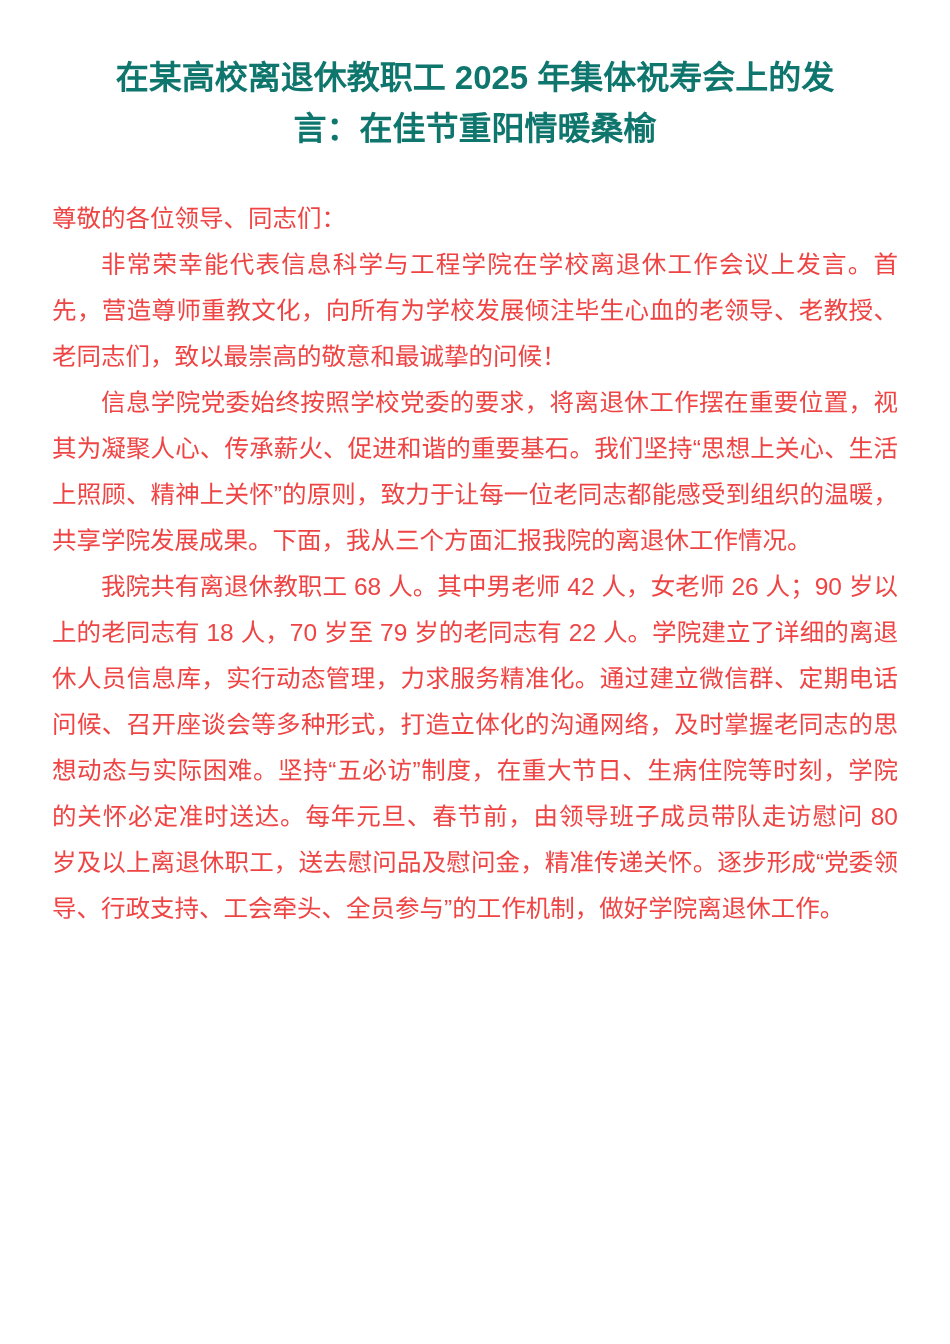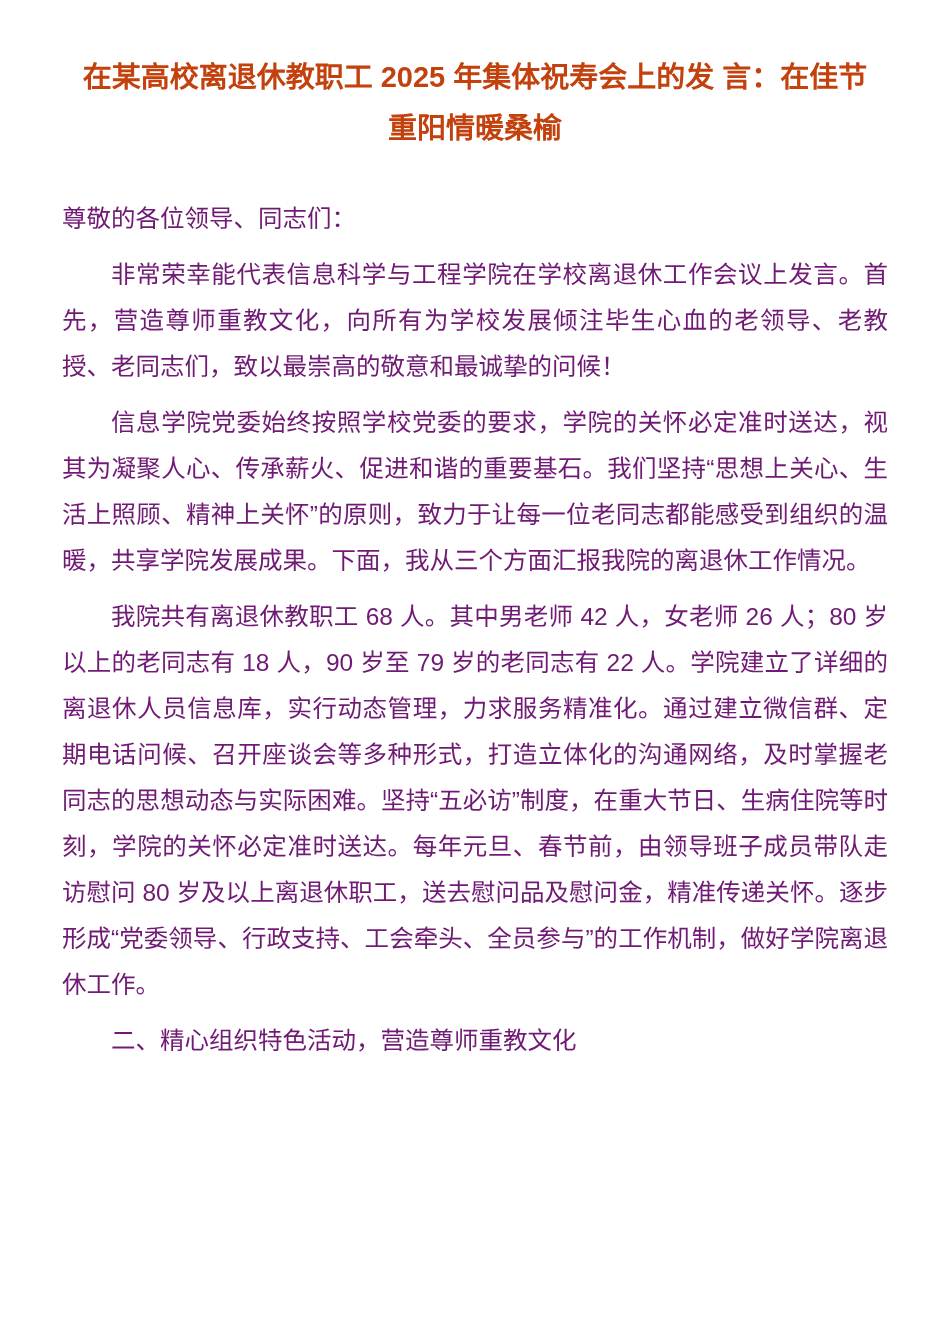--- a/index.html
+++ b/index.html
@@ -24,46 +24,46 @@
 
   .content {
     position: absolute;
     left: 52px;
     top: 0;
     width: 846px;
   }
 
   
   .doc-title {
-    font-size: 29px;
+    font-size: 33px;
     font-weight: bold;
     line-height: 51px;
     text-align: center;
     letter-spacing: 0px;
     margin: 0;
     padding: 52px 28px 0 28px;
     box-sizing: border-box;
     width: 846px;
-    color: #c2410c;
+    color: #0f766e;
   }
 
   
   .body-block {
     margin-top: 42px;
   }
 
   p.para {
-    margin: 10px;
+    margin: 0;
     font-size: 24.5px;
     line-height: 46px;
     text-align: justify;
     text-justify: inter-character;
     text-align-last: left;
     letter-spacing: 0px;
-    color: #701a75;
+    color: #ef4444;
     font-weight: normal;
   }
 
   p.indent {
     text-indent: 2em;
   }
 
   p.salutation {
     text-indent: 0;
   }
@@ -84,24 +84,23 @@
       <span>在某高校离退休教职工 2025 年集体祝寿会上的发</span>
       <span>言：在佳节重阳情暖桑榆</span>
     </h1>
 
     <div class="body-block">
 
       <p class="para salutation">尊敬的各位领导、同志们：</p>
 
       <p class="para indent">非常荣幸能代表信息科学与工程学院在学校离退休工作会议上发言。首先，营造尊师重教文化，向所有为学校发展倾注毕生心血的老领导、老教授、老同志们，致以最崇高的敬意和最诚挚的问候！</p>
 
-      <p class="para indent">信息学院党委始终按照学校党委的要求，学院的关怀必定准时送达，视其为凝聚人心、传承薪火、促进和谐的重要基石。我们坚持“思想上关心、生活上照顾、精神上关怀”的原则，致力于让每一位老同志都能感受到组织的温暖，共享学院发展成果。下面，我从三个方面汇报我院的离退休工作情况。</p>
+      <p class="para indent">信息学院党委始终按照学校党委的要求，将离退休工作摆在重要位置，视其为凝聚人心、传承薪火、促进和谐的重要基石。我们坚持“思想上关心、生活上照顾、精神上关怀”的原则，致力于让每一位老同志都能感受到组织的温暖，共享学院发展成果。下面，我从三个方面汇报我院的离退休工作情况。</p>
 
 
-      <p class="para indent">我院共有离退休教职工 68 人。其中男老师 42 人，女老师 26 人；80 岁以上的老同志有 18 人，90 岁至 79 岁的老同志有 22 人。学院建立了详细的离退休人员信息库，实行动态管理，力求服务精准化。通过建立微信群、定期电话问候、召开座谈会等多种形式，打造立体化的沟通网络，及时掌握老同志的思想动态与实际困难。坚持“五必访”制度，在重大节日、生病住院等时刻，学院的关怀必定准时送达。每年元旦、春节前，由领导班子成员带队走访慰问 80 岁及以上离退休职工，送去慰问品及慰问金，精准传递关怀。逐步形成“党委领导、行政支持、工会牵头、全员参与”的工作机制，做好学院离退休工作。</p>
+      <p class="para indent">我院共有离退休教职工 68 人。其中男老师 42 人，女老师 26 人；90 岁以上的老同志有 18 人，70 岁至 79 岁的老同志有 22 人。学院建立了详细的离退休人员信息库，实行动态管理，力求服务精准化。通过建立微信群、定期电话问候、召开座谈会等多种形式，打造立体化的沟通网络，及时掌握老同志的思想动态与实际困难。坚持“五必访”制度，在重大节日、生病住院等时刻，学院的关怀必定准时送达。每年元旦、春节前，由领导班子成员带队走访慰问 80 岁及以上离退休职工，送去慰问品及慰问金，精准传递关怀。逐步形成“党委领导、行政支持、工会牵头、全员参与”的工作机制，做好学院离退休工作。</p>
 
-      <p class="para section-heading">二、精心组织特色活动，营造尊师重教文化</p>
 
     </div>
 
   </div>
 
 </div>
 
 </body></html>

